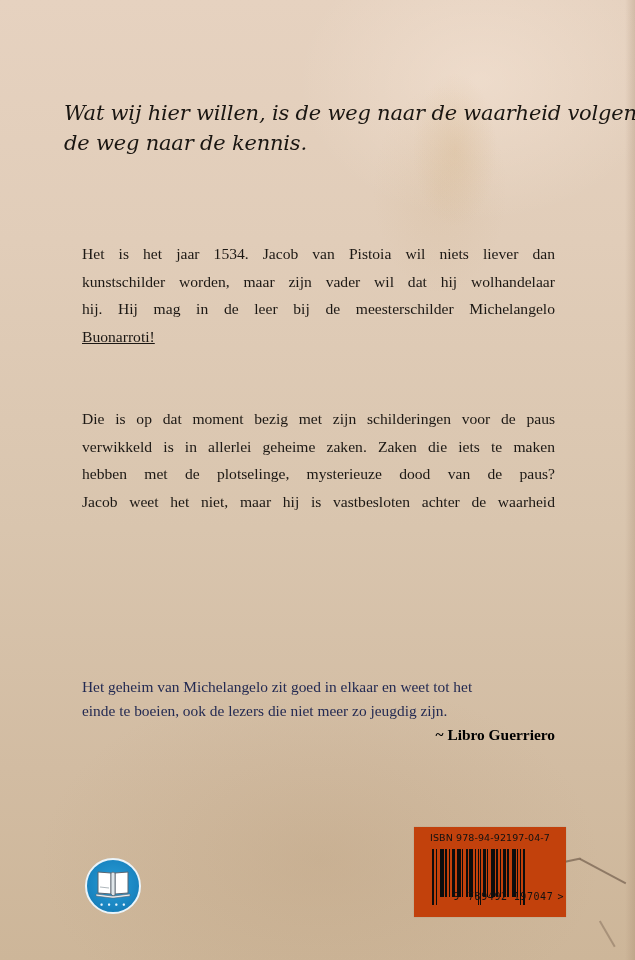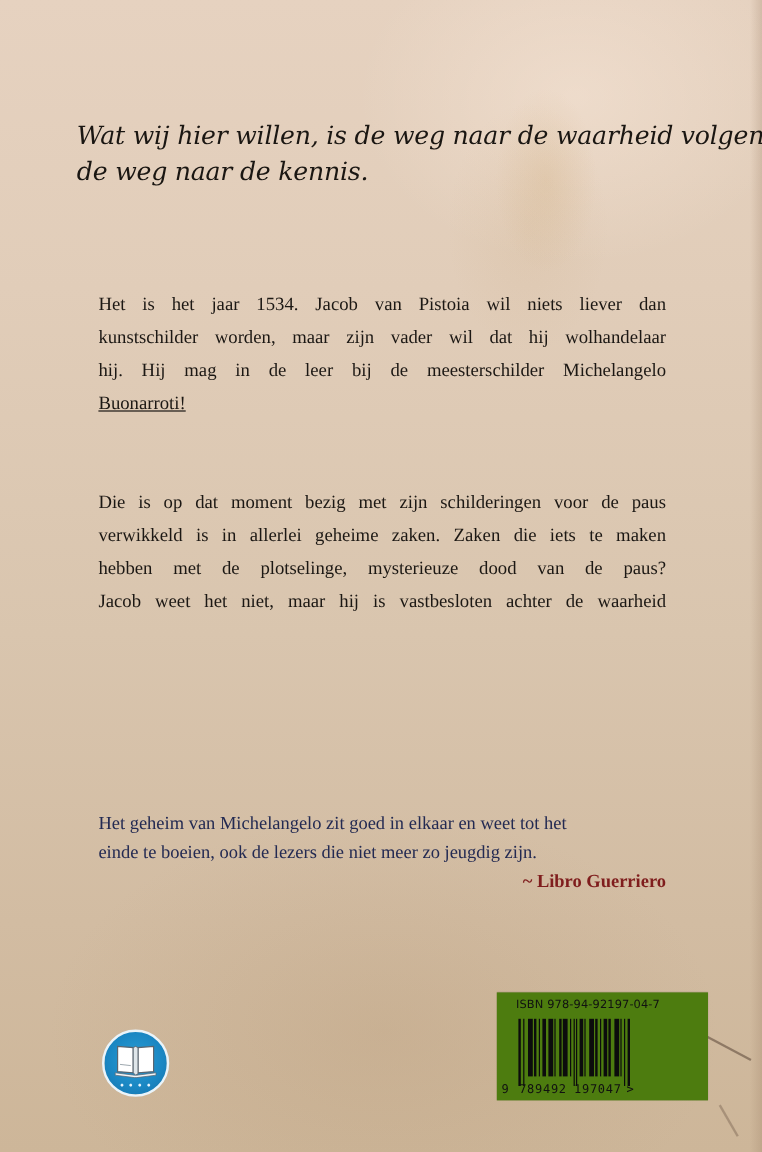--- a/index.html
+++ b/index.html
@@ -79,30 +79,30 @@
       font-size: 15.4px;
       line-height: 24px;
       color: #232a52;
       margin-top: 27px;
     }
     .review .line { display: block; white-space: nowrap; }
     .review .attribution {
       display: block;
       text-align: right;
       font-weight: bold;
-      color: #7f1d1d;
+      color: #000000;
       margin-top: 0px;
     }
     .barcode-box {
       position: absolute;
       left: 414px;
       top: 827px;
-      width: 176px;
+      width: 152px;
       height: 90px;
-      background: #4d7c0f;
+      background: #c2410c;
       box-shadow: 0 0 1px rgba(0,0,0,0.2);
     }
     .isbn-label {
       position: absolute;
       left: 0;
       top: 5px;
       width: 152px;
       text-align: center;
       font-family: "DejaVu Sans", "Liberation Sans", sans-serif;
       font-size: 9.5px;
@@ -122,27 +122,28 @@
     .bars span {
       display: block;
       background: #0c0c0c;
       height: 48px;
     }
     .bars span.gap { background: transparent; }
     .bars span.tall { height: 56px; }
     .barcode-digits {
       position: absolute;
       left: 4px;
-      top: 76px;
+      top: 64px;
       width: 146px;
       font-family: "DejaVu Sans Mono", "Liberation Mono", monospace;
       font-size: 10px;
       color: #111;
       white-space: nowrap;
       letter-spacing: 0.6px;
+      text-align: right;
     }
     .barcode-digits .lead { margin-right: 8px; }
     .barcode-digits .grp1 { margin-right: 6px; }
     .barcode-digits .trail { margin-left: 4px; }
     .logo {
       position: absolute;
       left: 85px;
       top: 858px;
       width: 56px;
       height: 56px;

